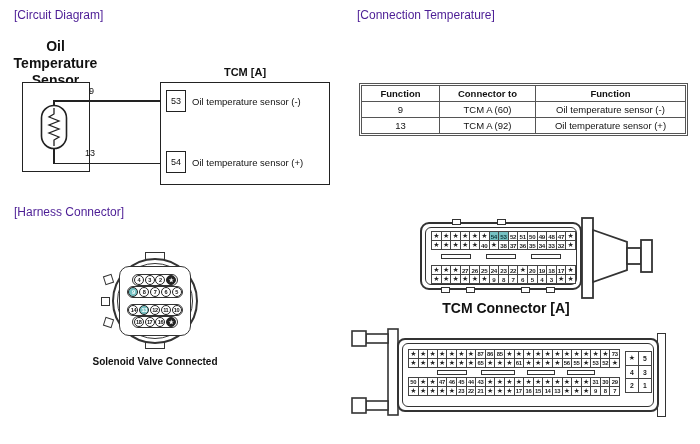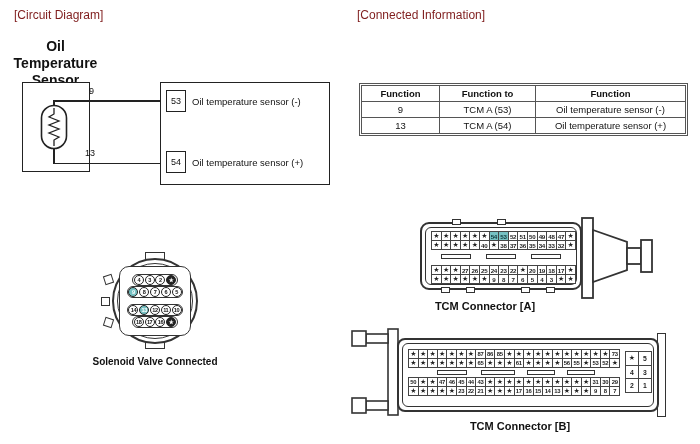--- a/index.html
+++ b/index.html
@@ -1,20 +1,20 @@
 <!DOCTYPE html>
 <html><head>
 <meta charset="utf-8">
 <style>
   *{margin:0;padding:0;box-sizing:border-box}
   html,body{background:#fff}
   body{font-family:"Liberation Sans",sans-serif;color:#111}
   #page{position:relative;width:700px;height:444px;background:#fff;overflow:hidden}
   .abs{position:absolute}
-  .sec-title{font-size:12px;color:#7f1d1d;white-space:nowrap}
+  .sec-title{font-size:12px;color:#4c1d95;white-space:nowrap}
   .bold-label{font-weight:bold;text-align:center}
   .wire{position:absolute;background:#222}
   .box{position:absolute;border:1.5px solid #222;background:#fff}
   .pinbox{position:absolute;border:1.3px solid #222;background:#fff;display:flex;align-items:center;justify-content:center;font-size:9px}
   .fn-label{position:absolute;font-size:9.5px;white-space:nowrap}
   .term-label{position:absolute;font-size:9px}
 
   
   .tbl-wrap{position:absolute;border:1px solid #555;padding:1px;background:#fff}
   .tbl-wrap table{border-collapse:collapse;width:100%;table-layout:fixed}
@@ -61,59 +61,61 @@
   </svg>
 
   <div class="wire" style="left:53px;top:100px;width:1.5px;height:6px"></div>
   <div class="wire" style="left:53px;top:100px;width:114px;height:1.5px"></div>
   <div class="wire" style="left:53px;top:148px;width:1.5px;height:16px"></div>
   <div class="wire" style="left:53px;top:162.5px;width:114px;height:1.5px"></div>
 
   <div class="term-label" style="left:89px;top:86px">9</div>
   <div class="term-label" style="left:85px;top:148px">13</div>
 
+  <div class="abs bold-label" style="left:160px;top:66px;width:170px;font-size:11px">TCM [A]</div>
   <div class="box" style="left:160px;top:82px;width:170px;height:103px"></div>
 
   <div class="pinbox" style="left:166px;top:90px;width:20px;height:22px">53</div>
   <div class="fn-label" style="left:192px;top:96px">Oil temperature sensor (-)</div>
 
   <div class="pinbox" style="left:166px;top:151px;width:20px;height:22px">54</div>
   <div class="fn-label" style="left:192px;top:157px">Oil temperature sensor (+)</div>
 
-  <div class="abs sec-title" style="left:357px;top:8px">[Connected Information]</div>
+  <div class="abs sec-title" style="left:357px;top:8px">[Connection Temperature]</div>
 
   <div class="tbl-wrap" style="left:359px;top:83px;width:329px">
     <table>
       <colgroup>
           <col style="width:78px">
           <col style="width:96px">
           <col>
         </colgroup>
       <thead>
         <tr>
           <th>Function</th>
-          <th>Function to</th>
+          <th>Connector to</th>
           <th>Function</th>
         </tr>
       </thead>
       <tbody>
         <tr>
           <td>9</td>
-          <td>TCM A (53)</td>
+          <td>TCM A (60)</td>
           <td>Oil temperature sensor (-)</td>
         </tr>
         <tr>
           <td>13</td>
-          <td>TCM A (54)</td>
+          <td>TCM A (92)</td>
           <td>Oil temperature sensor (+)</td>
         </tr>
       </tbody>
     </table>
   </div>
 
+  <div class="abs sec-title" style="left:14px;top:205px">[Harness Connector]</div>
 
   <div>
     <div class="notch" style="left:145px;top:252px;width:20px;height:9px;z-index:0"></div>
     <div class="notch" style="left:145px;top:340px;width:20px;height:9px;z-index:0"></div>
     <div class="notch" style="left:104px;top:275px;width:9px;height:9px;z-index:0;transform:rotate(-18deg)"></div>
     <div class="notch" style="left:101px;top:297px;width:9px;height:9px;z-index:0"></div>
     <div class="notch" style="left:104px;top:318px;width:9px;height:9px;z-index:0;transform:rotate(18deg)"></div>
     <div class="abs" style="left:112px;top:258px;width:86px;height:86px;border:2.5px solid #333;border-radius:50%;background:#fff;z-index:1"></div>
     <div class="abs" style="left:117px;top:263px;width:76px;height:76px;border:1.2px solid #333;border-radius:50%;z-index:2"></div>
     <div class="abs circle-grid" style="left:119px;top:266px;width:72px;height:70px;border:1.6px solid #333;border-radius:10px;background:#fff;z-index:3">
@@ -231,21 +233,21 @@
           <span class="pin-cell">7</span>
           <span class="pin-cell">6</span>
           <span class="pin-cell">5</span>
           <span class="pin-cell">4</span>
           <span class="pin-cell">3</span>
           <span class="pin-cell star">★</span>
           <span class="pin-cell star">★</span>
         </div>
       </div>
   </div>
-  <div class="abs bold-label" style="left:395px;top:300px;width:180px;font-size:11px">TCM Connector [A]</div>
+  <div class="abs bold-label" style="left:416px;top:300px;width:180px;font-size:14px">TCM Connector [A]</div>
 
   <div>
     <svg class="shape-svg" style="left:340px;top:326px" width="62" height="92" viewBox="0 0 62 92">
       <rect x="48" y="3" width="10" height="86" fill="#fff" stroke="#333" stroke-width="1.6"></rect>
       <rect x="26" y="8" width="22" height="9" fill="#fff" stroke="#333" stroke-width="1.6"></rect>
       <rect x="12" y="5" width="14" height="15" fill="#fff" stroke="#333" stroke-width="1.6"></rect>
       <rect x="26" y="75" width="22" height="9" fill="#fff" stroke="#333" stroke-width="1.6"></rect>
       <rect x="12" y="72" width="14" height="15" fill="#fff" stroke="#333" stroke-width="1.6"></rect>
     </svg>
     <div class="abs" style="left:657px;top:333px;width:9px;height:84px;border:1.6px solid #333;background:#fff"></div>
@@ -363,15 +365,14 @@
         <div class="pin-row">
           <span class="pin-cell">4</span>
           <span class="pin-cell">3</span>
         </div>
         <div class="pin-row">
           <span class="pin-cell">2</span>
           <span class="pin-cell">1</span>
         </div>
       </div>
   </div>
-  <div class="abs bold-label" style="left:420px;top:420px;width:200px;font-size:11px">TCM Connector [B]</div>
 
 </div>
 
 </body></html>

